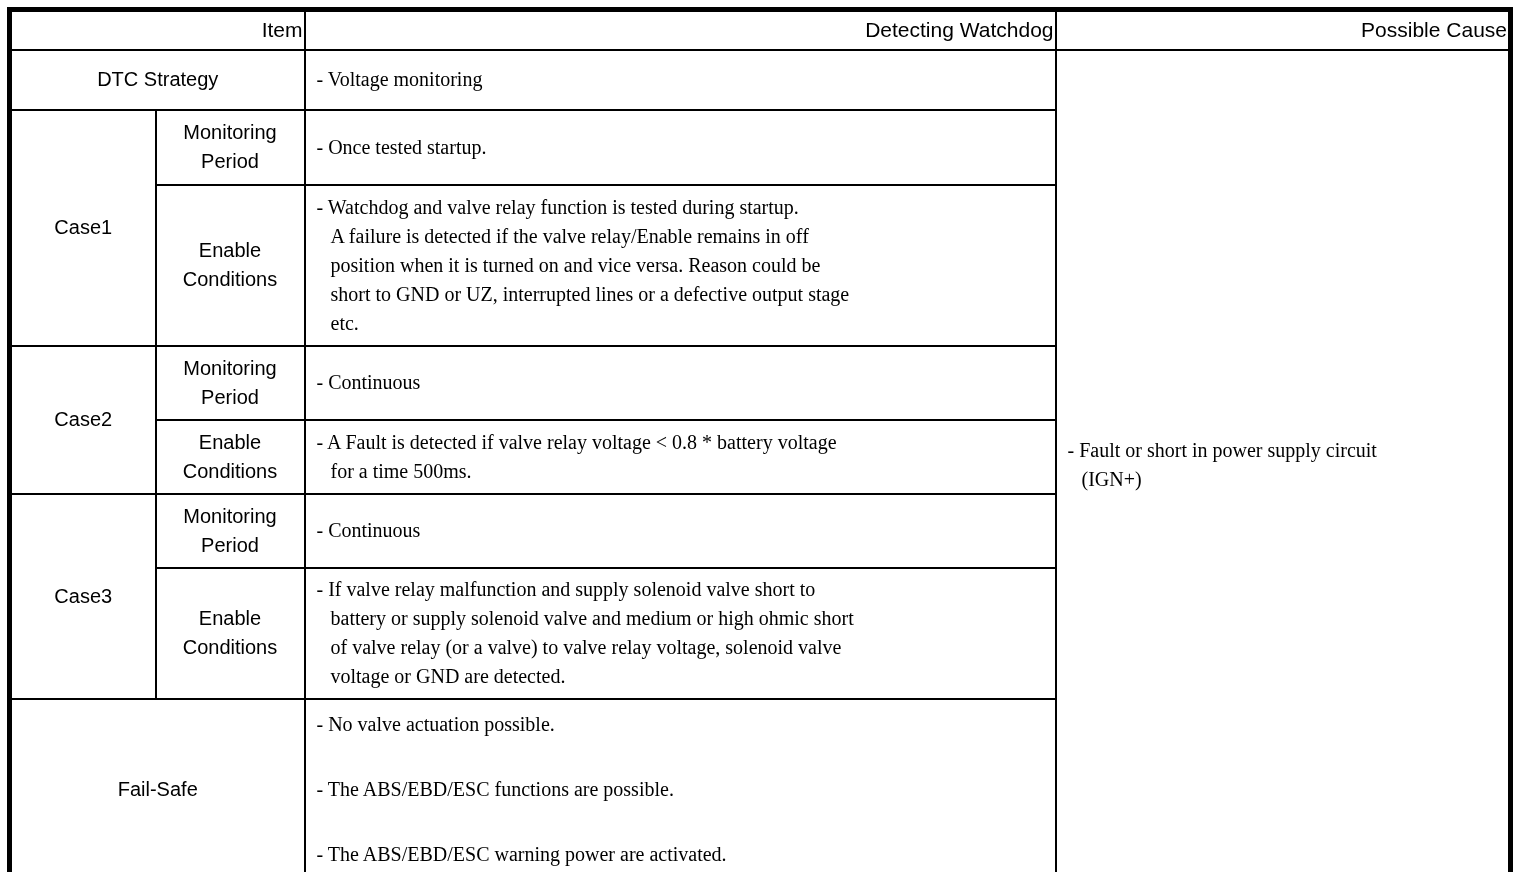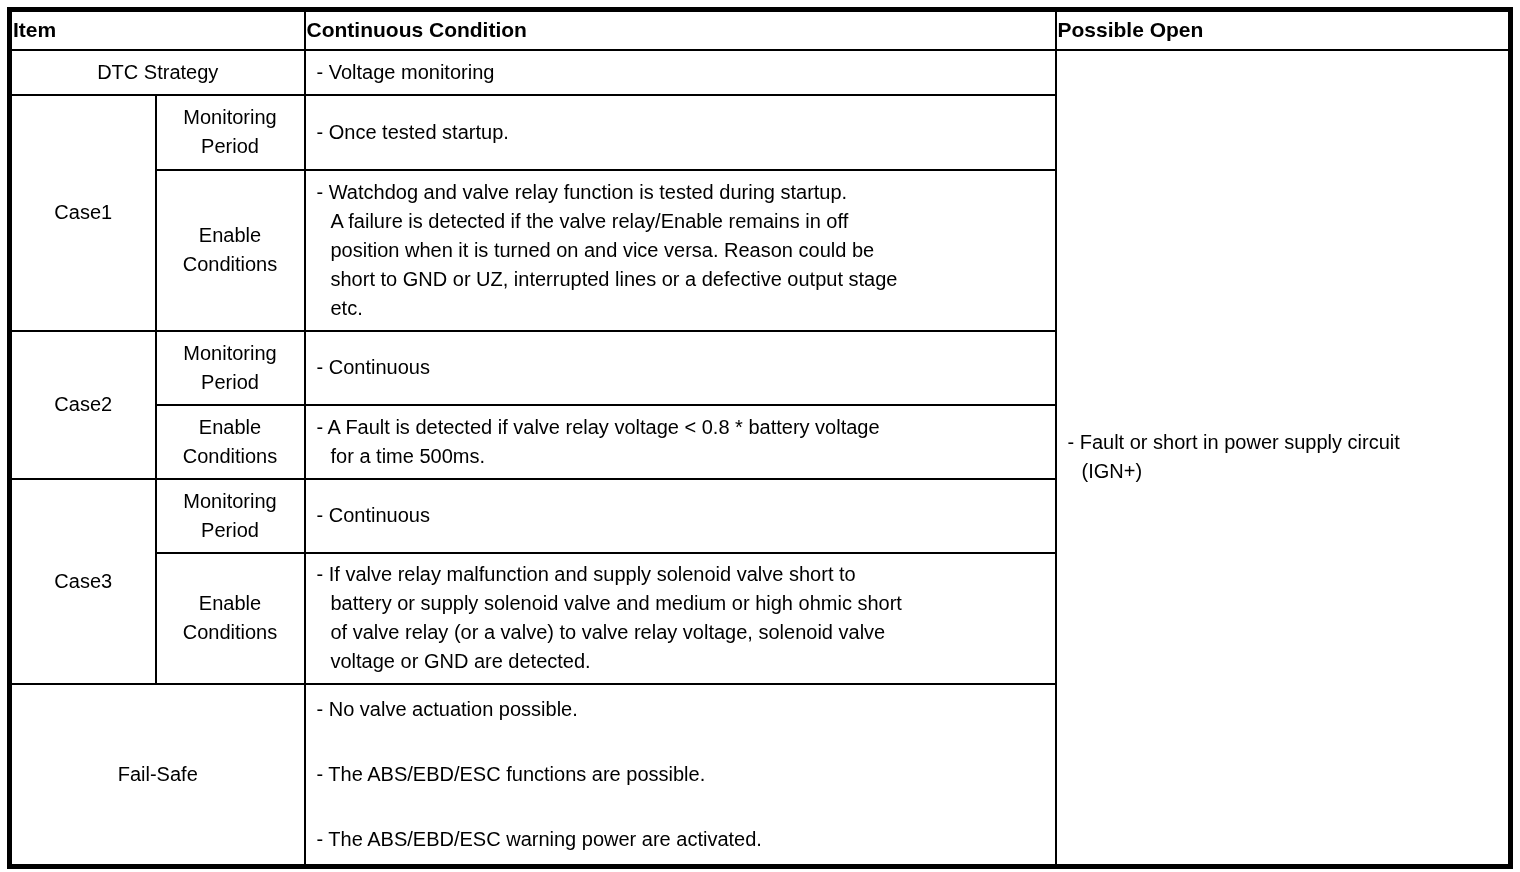--- a/index.html
+++ b/index.html
@@ -27,46 +27,47 @@
   table.dtc td {
     border: 2px solid #000;
     font-size: 20px;
     line-height: 29px;
     vertical-align: middle;
     box-sizing: border-box;
     overflow: hidden;
   }
   table.dtc th {
     font-size: 21px;
-    font-weight: bold;
-    text-align: left;
+    font-weight: normal;
+    text-align: right;
     line-height: 24px;
   }
   .label-cell {
     text-align: center;
     padding: 2px 4px;
   }
   .cond-cell {
     text-align: left;
     padding: 6px 12px 6px 11px;
   }
   .bullet {
     padding-left: 14px;
     text-indent: -14px;
     white-space: pre-line;
+    font-family: Liberation Serif, serif;
   }
   .failsafe-list {
     display: flex;
     flex-direction: column;
     gap: 36px;
     padding: 4px 0;
   }
   
   tr.r-head   { height: 40px; }
-  tr.r-dtc    { height: 45px; }
+  tr.r-dtc    { height: 60px; }
   tr.r-c1m    { height: 75px; }
   tr.r-c1e    { height: 161px; }
   tr.r-c2m    { height: 74px; }
   tr.r-c2e    { height: 74px; }
   tr.r-c3m    { height: 74px; }
   tr.r-c3e    { height: 131px; }
 </style>
 </head>
 <body>
 
@@ -75,22 +76,22 @@
     <colgroup>
       <col style="width:146px">
       <col style="width:149px">
       <col style="width:751px">
       <col>
     </colgroup>
 
     <tbody>
         <tr class="r-head">
       <th colspan="2">Item</th>
-      <th>Continuous Condition</th>
-      <th>Possible Open</th>
+      <th>Detecting Watchdog</th>
+      <th>Possible Cause</th>
     </tr>
 
     <tr class="r-dtc">
       <td colspan="2" class="label-cell">DTC Strategy</td>
       <td class="cond-cell">
         <div class="bullet">- Voltage monitoring</div>
       </td>
       <td rowspan="8" class="cond-cell">
         <div class="bullet">- Fault or short in power supply circuit
 (IGN+)</div>

